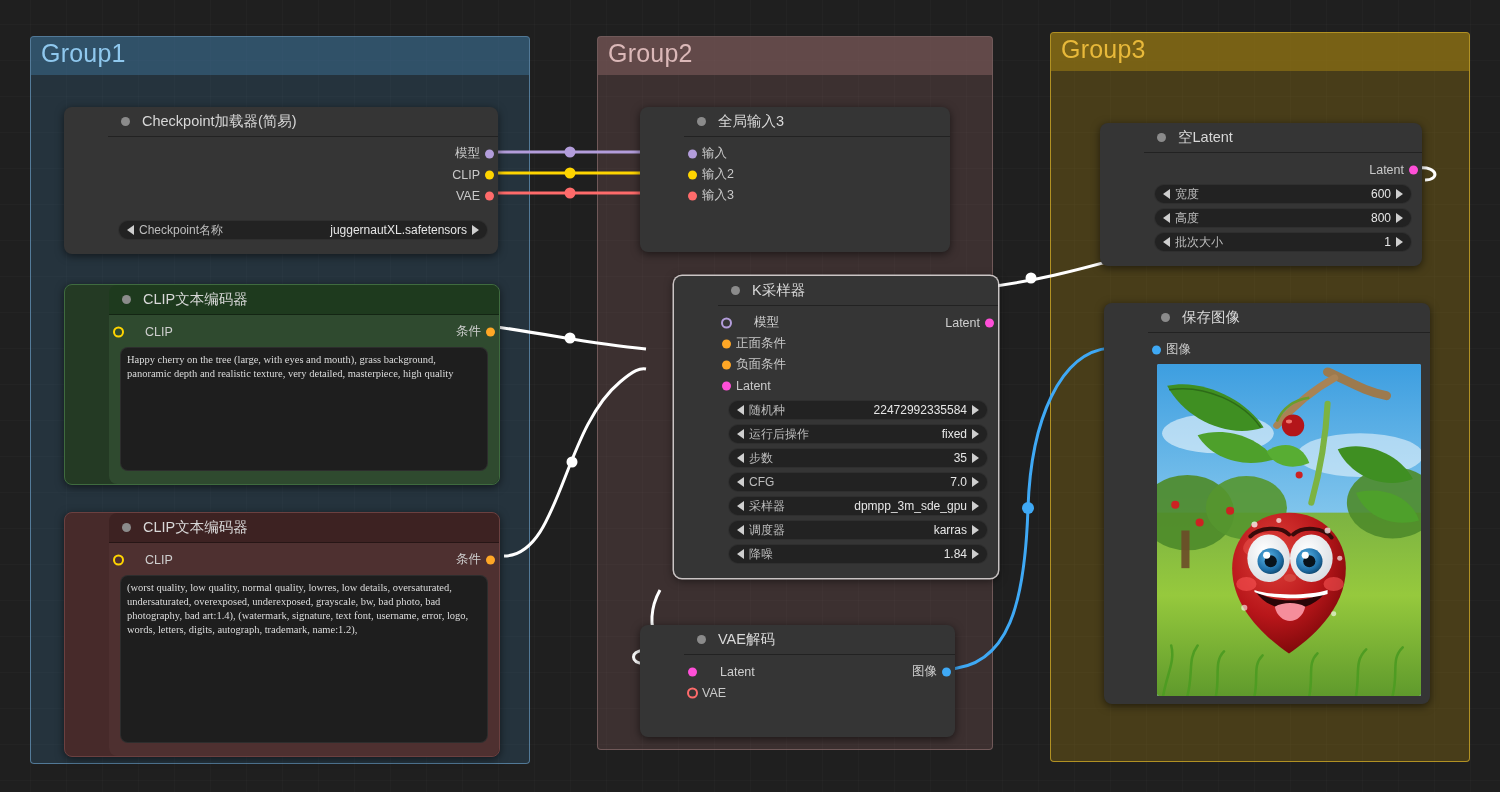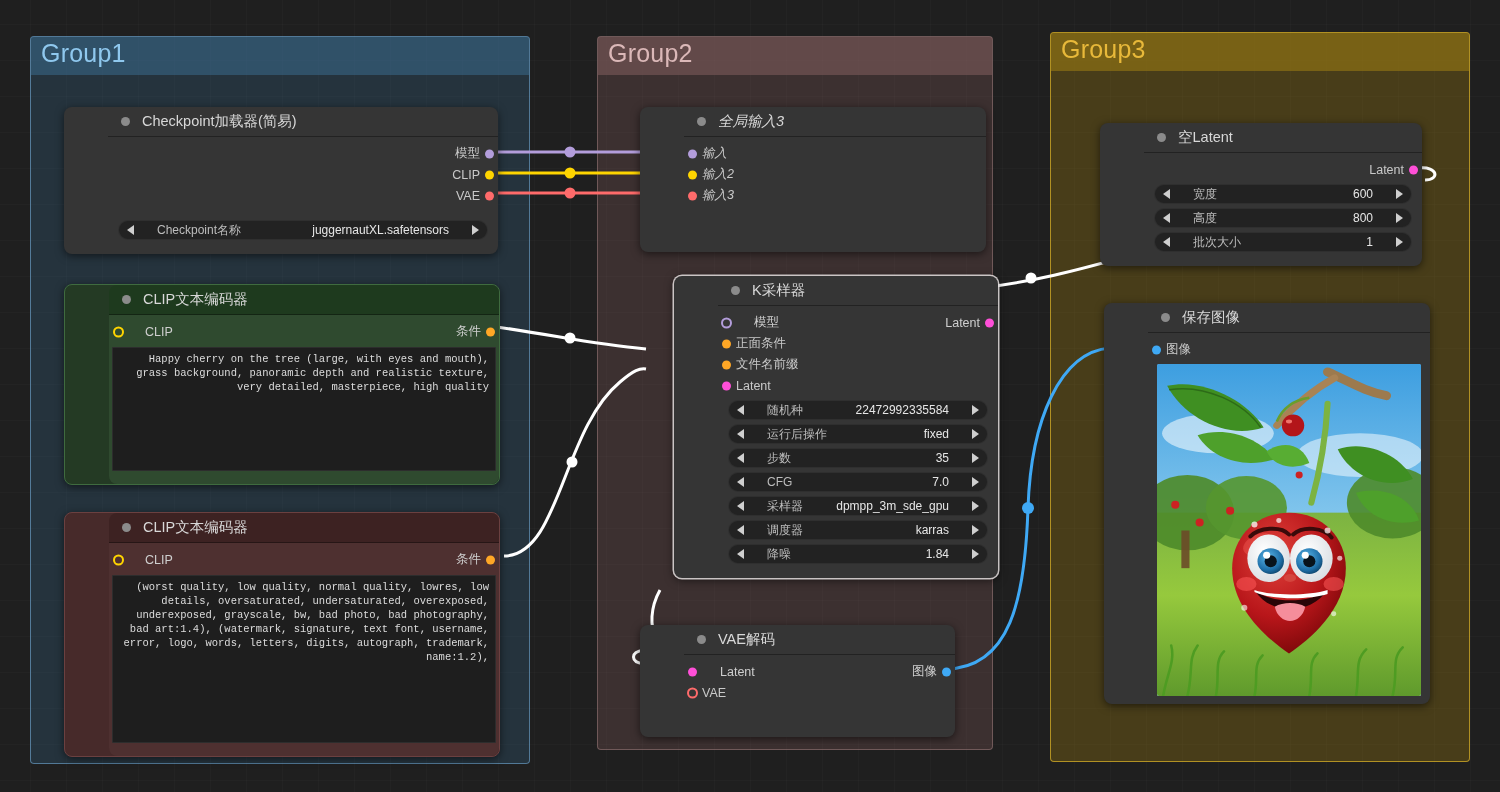--- a/index.html
+++ b/index.html
@@ -9,21 +9,20 @@
     font-family: "Liberation Sans", sans-serif;
   }
   #canvas {
     position: relative; width: 1500px; height: 792px;
     background-color: #1f1f1f;
     background-image:
       linear-gradient(to right, rgba(255,255,255,0.018) 1px, transparent 1px),
       linear-gradient(to bottom, rgba(255,255,255,0.018) 1px, transparent 1px);
     background-size: 36px 36px;
     background-position: -6px -12px;
-    text-align: right;
   }
   
   .group { position: absolute; border-radius: 4px; }
   .group-title {
     position: absolute; left: 10px; top: 2px;
     font-size: 25px; font-weight: 400; letter-spacing: .2px;
     white-space: nowrap;
   }
   .group-headband { position: absolute; left: 0; top: 0; right: 0; height: 38px; }
 
@@ -75,33 +74,32 @@
   .slot-row { display: flex; align-items: center; height: 21px; position: relative; font-size: 12.5px; padding: 0 18px; }
   .slot-row .left { display: flex; align-items: center; }
   .slot-row .right { margin-left: auto; }
 
   
   .widget {
     margin: 4px 10px; height: 20px; border-radius: 10px;
     background: #222222; display: flex; align-items: center;
     padding: 0 8px; font-size: 12px; color: #cfcfcf;
     border: 1px solid rgba(255,255,255,0.06);
-    gap: 18px;
   }
   .widget .wname { color: #bdbdbd; margin-left: 5px; }
   .widget .wval { margin-left: auto; color: #e6e6e6; margin-right: 5px; }
   .arrow-l, .arrow-r { width: 0; height: 0; border-top: 5px solid transparent; border-bottom: 5px solid transparent; flex: none; }
   .arrow-l { border-right: 7px solid #cfcfcf; }
   .arrow-r { border-left: 7px solid #cfcfcf; }
 
   
   .ta {
-    margin: 5px 3px; background: #1e1e1e; border: 1px solid rgba(255,255,255,0.07);
-    border-radius: 1px; padding: 5px 6px;
-    font-family: Liberation Mono, monospace; font-size: 10.5px; line-height: 1.33;
+    margin: 5px 11px; background: #1e1e1e; border: 1px solid rgba(255,255,255,0.07);
+    border-radius: 8px; padding: 5px 6px;
+    font-family: Liberation Serif, serif; font-size: 10.5px; line-height: 1.33;
     color: #dcdcdc; white-space: pre-wrap; overflow: hidden;
   }
   
   .node.green .node-title { background: #1e3a1e; }
   .node.green { background: #243a24; border: 1px solid #3f6b3f; }
   .node.green .node-body { background: #2f4a2f; border-radius: 0 0 8px 8px; }
   .node.maroon .node-title { background: #3d2222; }
   .node.maroon { background: #472a2a; border: 1px solid #6b4040; }
   .node.maroon .node-body { background: #4e3030; border-radius: 0 0 8px 8px; }
 
@@ -219,21 +217,21 @@
         </span>
         <span class="right">
           <span class="name">条件</span>
           <span class="dot" style="background:#ffa726; right:4px;"></span>
         </span>
       </div>
       <div class="ta" style="height:168px;">(worst quality, low quality, normal quality, lowres, low details, oversaturated, undersaturated, overexposed, underexposed, grayscale, bw, bad photo, bad photography, bad art:1.4), (watermark, signature, text font, username, error, logo, words, letters, digits, autograph, trademark, name:1.2),</div>
     </div>
   </div>
 
-  <div class="node" id="n-global" style="left:640px; top:107px; width:346px;font-style:italic;">
+  <div class="node" id="n-global" style="left:640px; top:107px; width:310px;">
     <div class="node-title">
       <span class="title-dot"></span>
       <span>全局输入3</span>
     </div>
     <div class="node-body" style="padding-bottom:46px;">
       <div class="slot in">
         <span class="dot" style="background:#b39ddb"></span>
         <span class="name">输入</span>
       </div>
       <div class="slot in">
@@ -262,21 +260,21 @@
           <span class="name">Latent</span>
           <span class="dot" style="background:#ff4fd8; right:4px;"></span>
         </span>
       </div>
       <div class="slot in">
         <span class="dot" style="background:#ffa726"></span>
         <span class="name">正面条件</span>
       </div>
       <div class="slot in">
         <span class="dot" style="background:#ffa726"></span>
-        <span class="name">文件名前缀</span>
+        <span class="name">负面条件</span>
       </div>
       <div class="slot in">
         <span class="dot" style="background:#ff4fd8"></span>
         <span class="name">Latent</span>
       </div>
 
       <div class="widget">
         <span class="arrow-l"></span>
         <span class="wname">随机种</span>
         <span class="wval">22472992335584</span>

